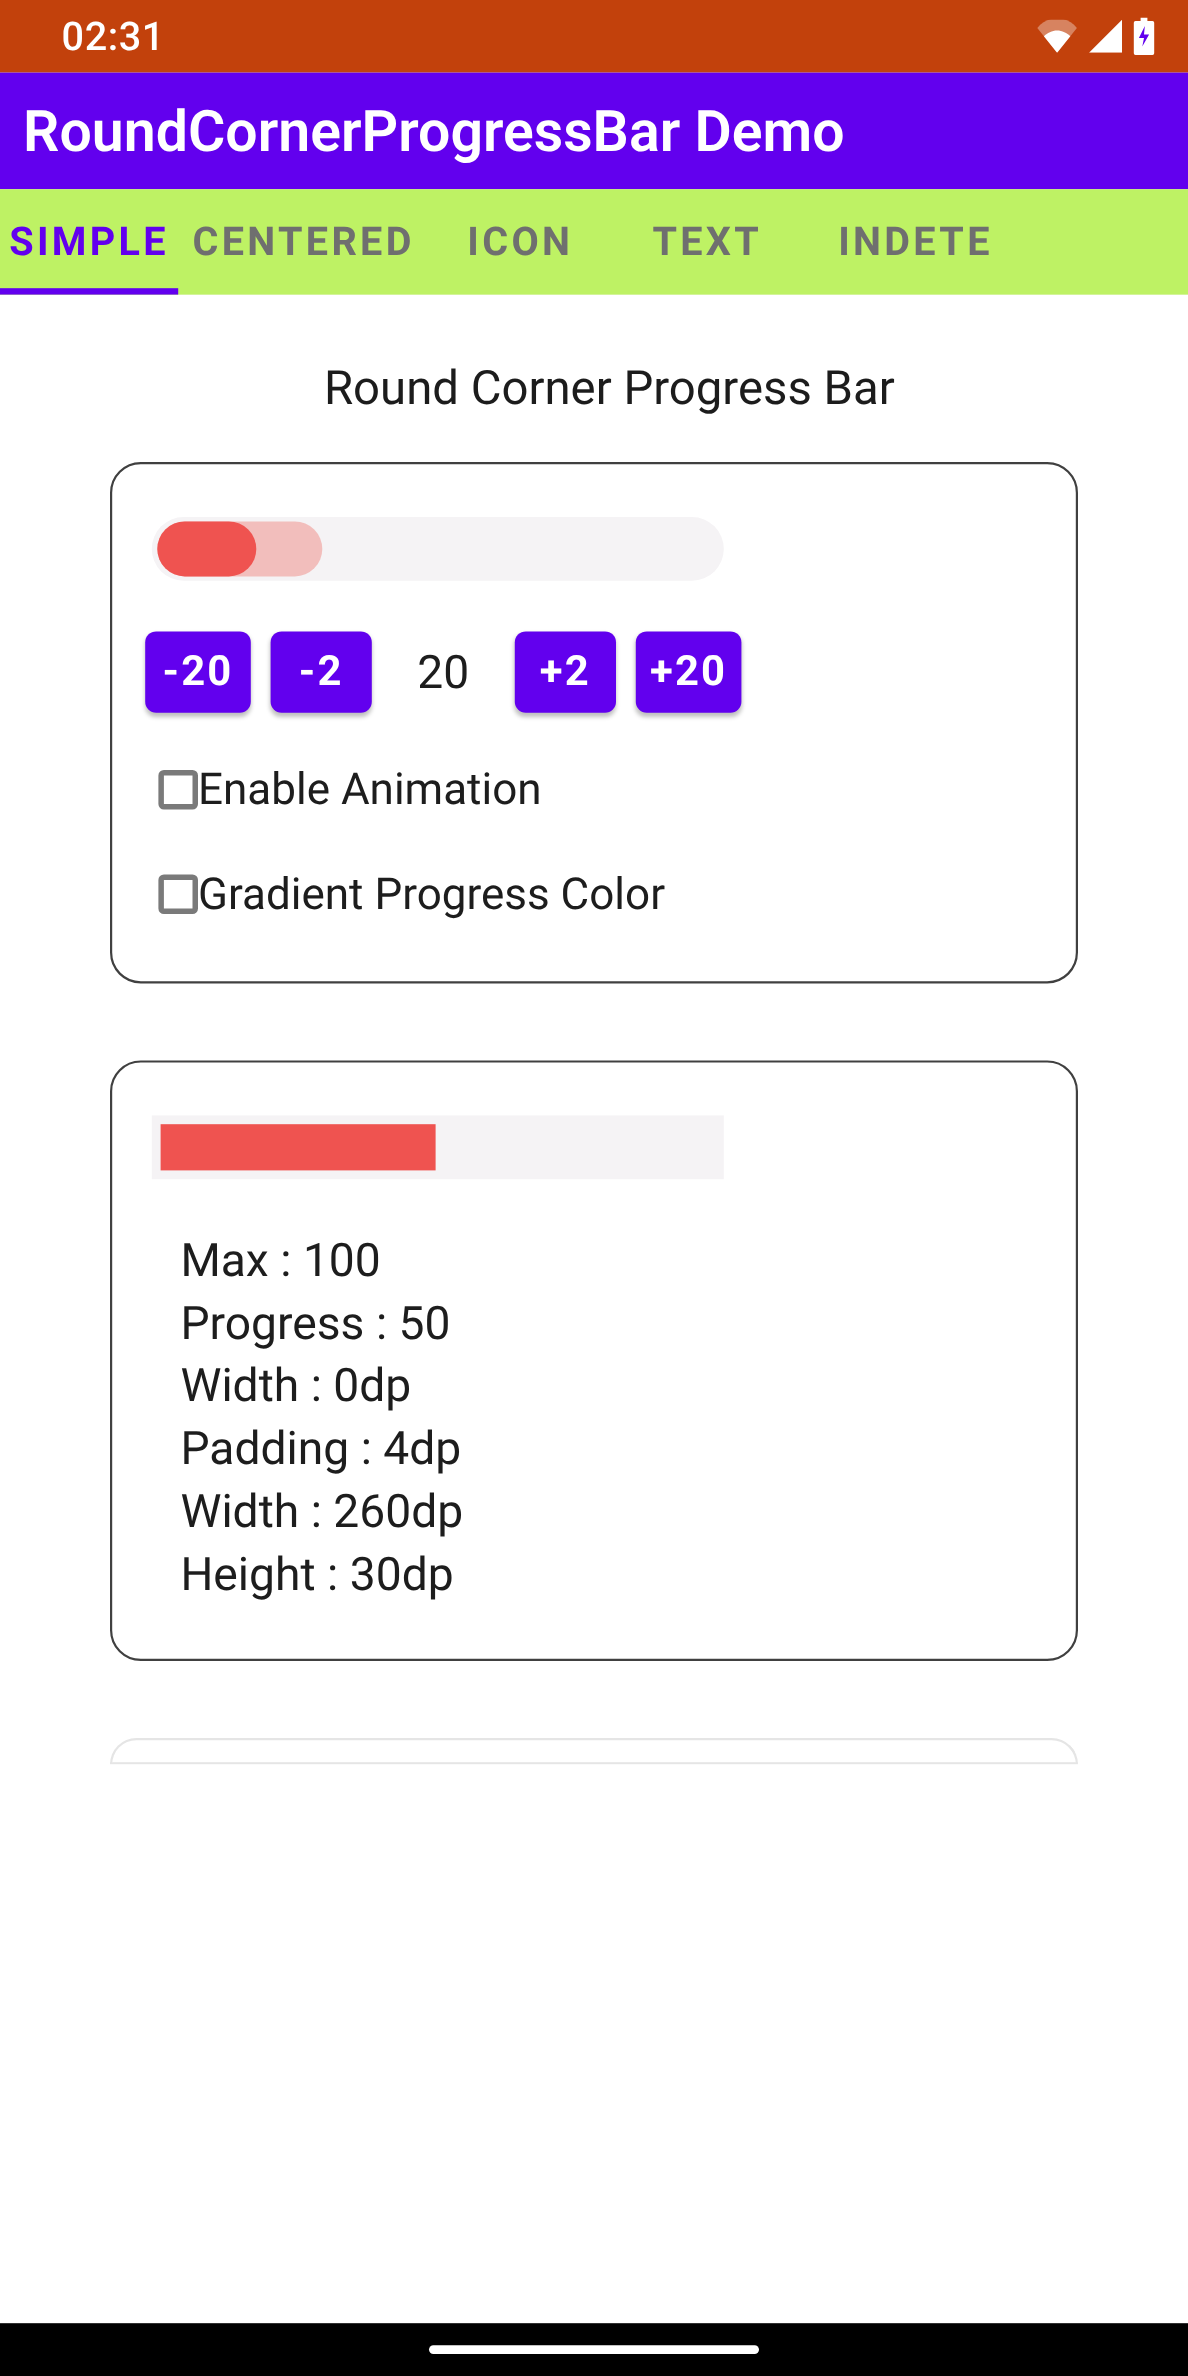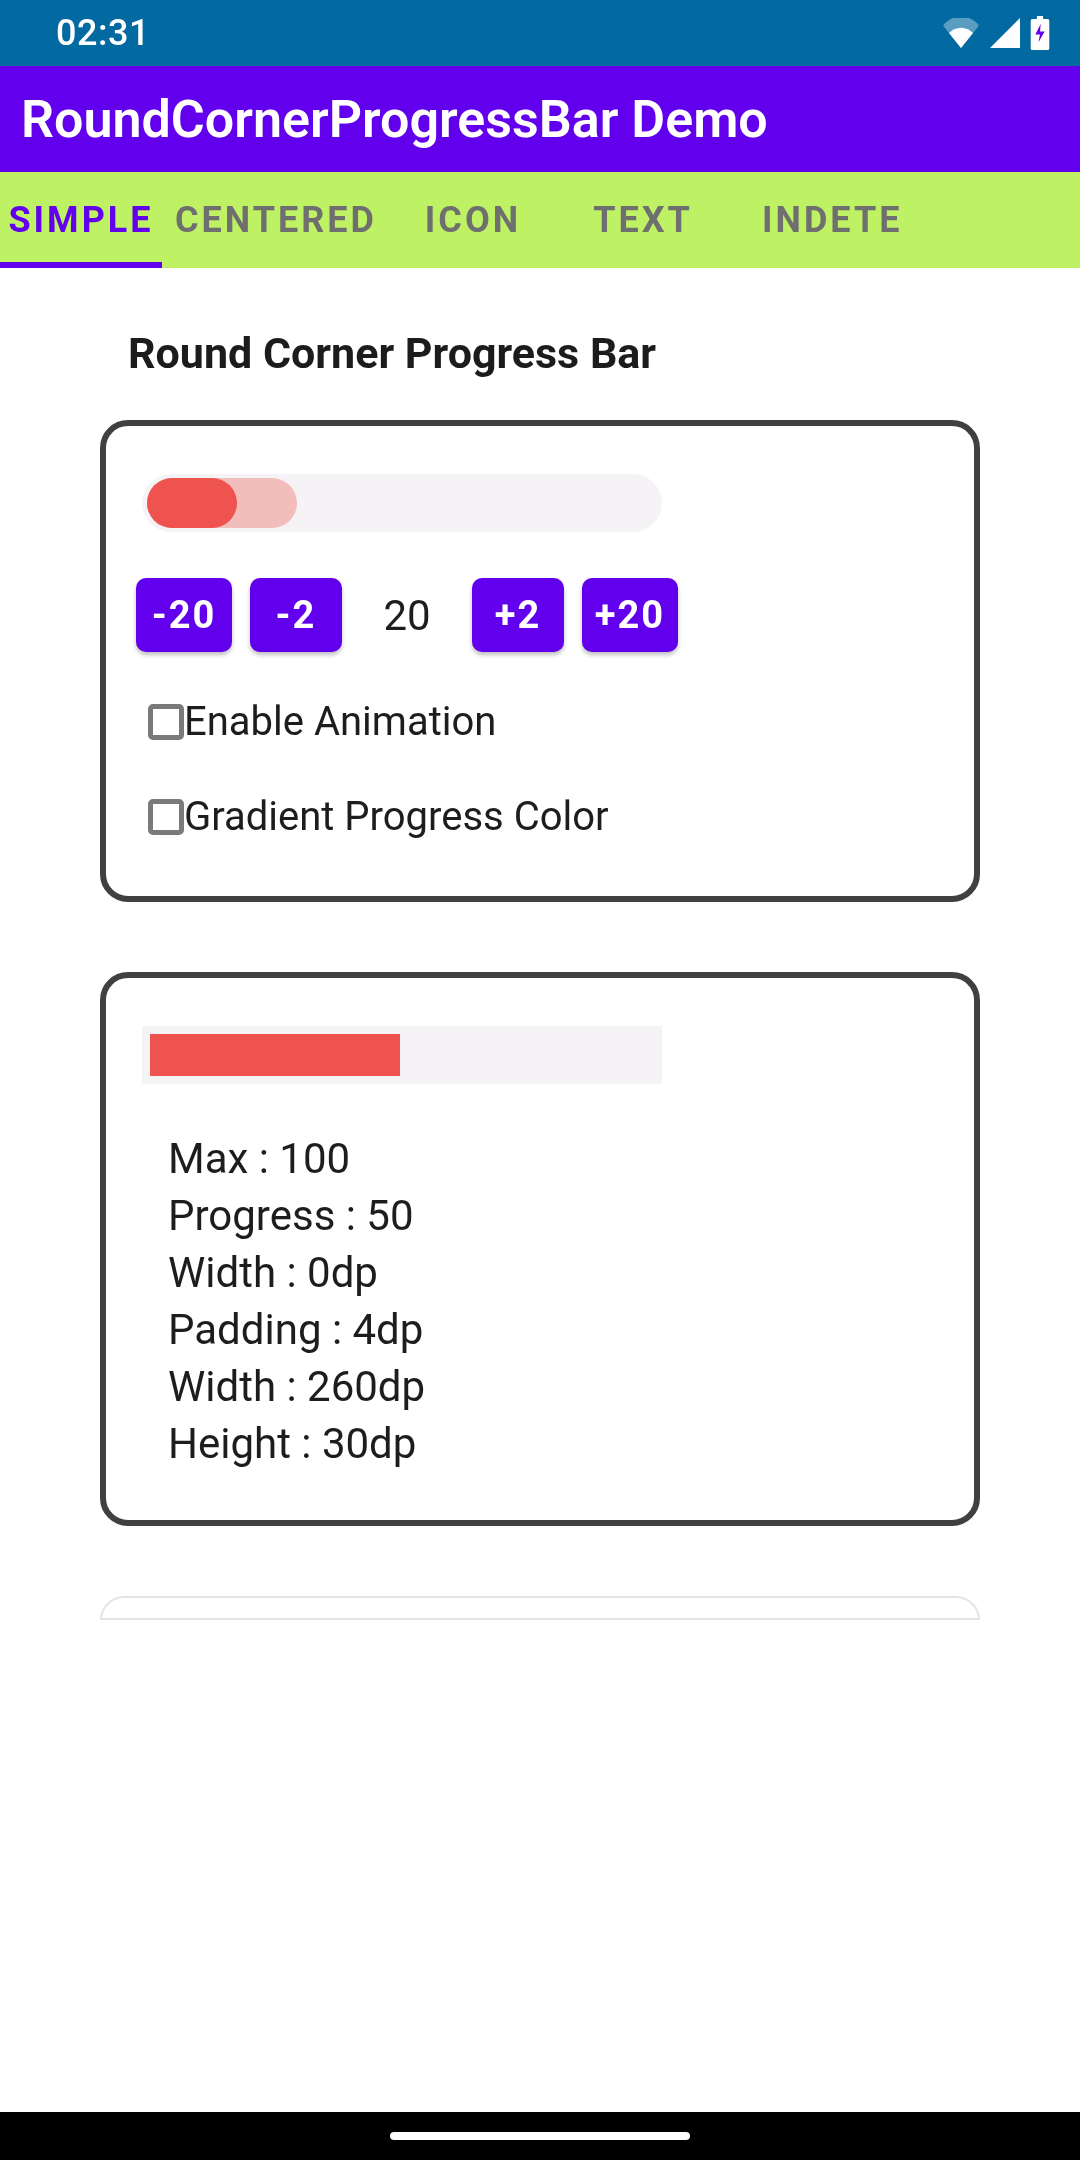--- a/index.html
+++ b/index.html
@@ -7,21 +7,21 @@
     width: 1080px;
     height: 2160px;
     background: #ffffff;
     font-family: Roboto, -apple-system, "Helvetica Neue", Arial, sans-serif;
     overflow: hidden;
     display: flex;
     flex-direction: column;
   }
   .status-bar {
     height: 66px;
-    background: #0369a1;
+    background: #c2410c;
     display: flex;
     align-items: center;
     justify-content: space-between;
     padding: 0 30px 0 56px;
     color: #ffffff;
   }
   .status-time {
     font-size: 36px;
     font-weight: 500;
     letter-spacing: 0.5px;
@@ -81,27 +81,28 @@
   .tab:nth-child(4){ width: 170px; padding-left:68px;}
   .tab:nth-child(5){ padding-left:56px; flex:0 0 auto;}
   .content {
     flex: 1;
     background: #ffffff;
     padding: 60px 100px 0 100px;
     overflow: hidden;
   }
   .section-title {
     font-size: 43px;
-    font-weight: 700;
+    font-weight: 400;
     color: #1c1c1c;
     margin-left: 28px;
     margin-bottom: 42px;
+    text-align: center;
   }
   .card {
-    border: 6px solid #404040;
+    border: 2px solid #404040;
     border-radius: 28px;
     padding: 48px 30px 56px 30px;
     margin-bottom: 70px;
     background: #ffffff;
   }
   .progress-track-1 {
     width: 520px;
     height: 58px;
     background: #f5f3f5;
     border-radius: 29px;

